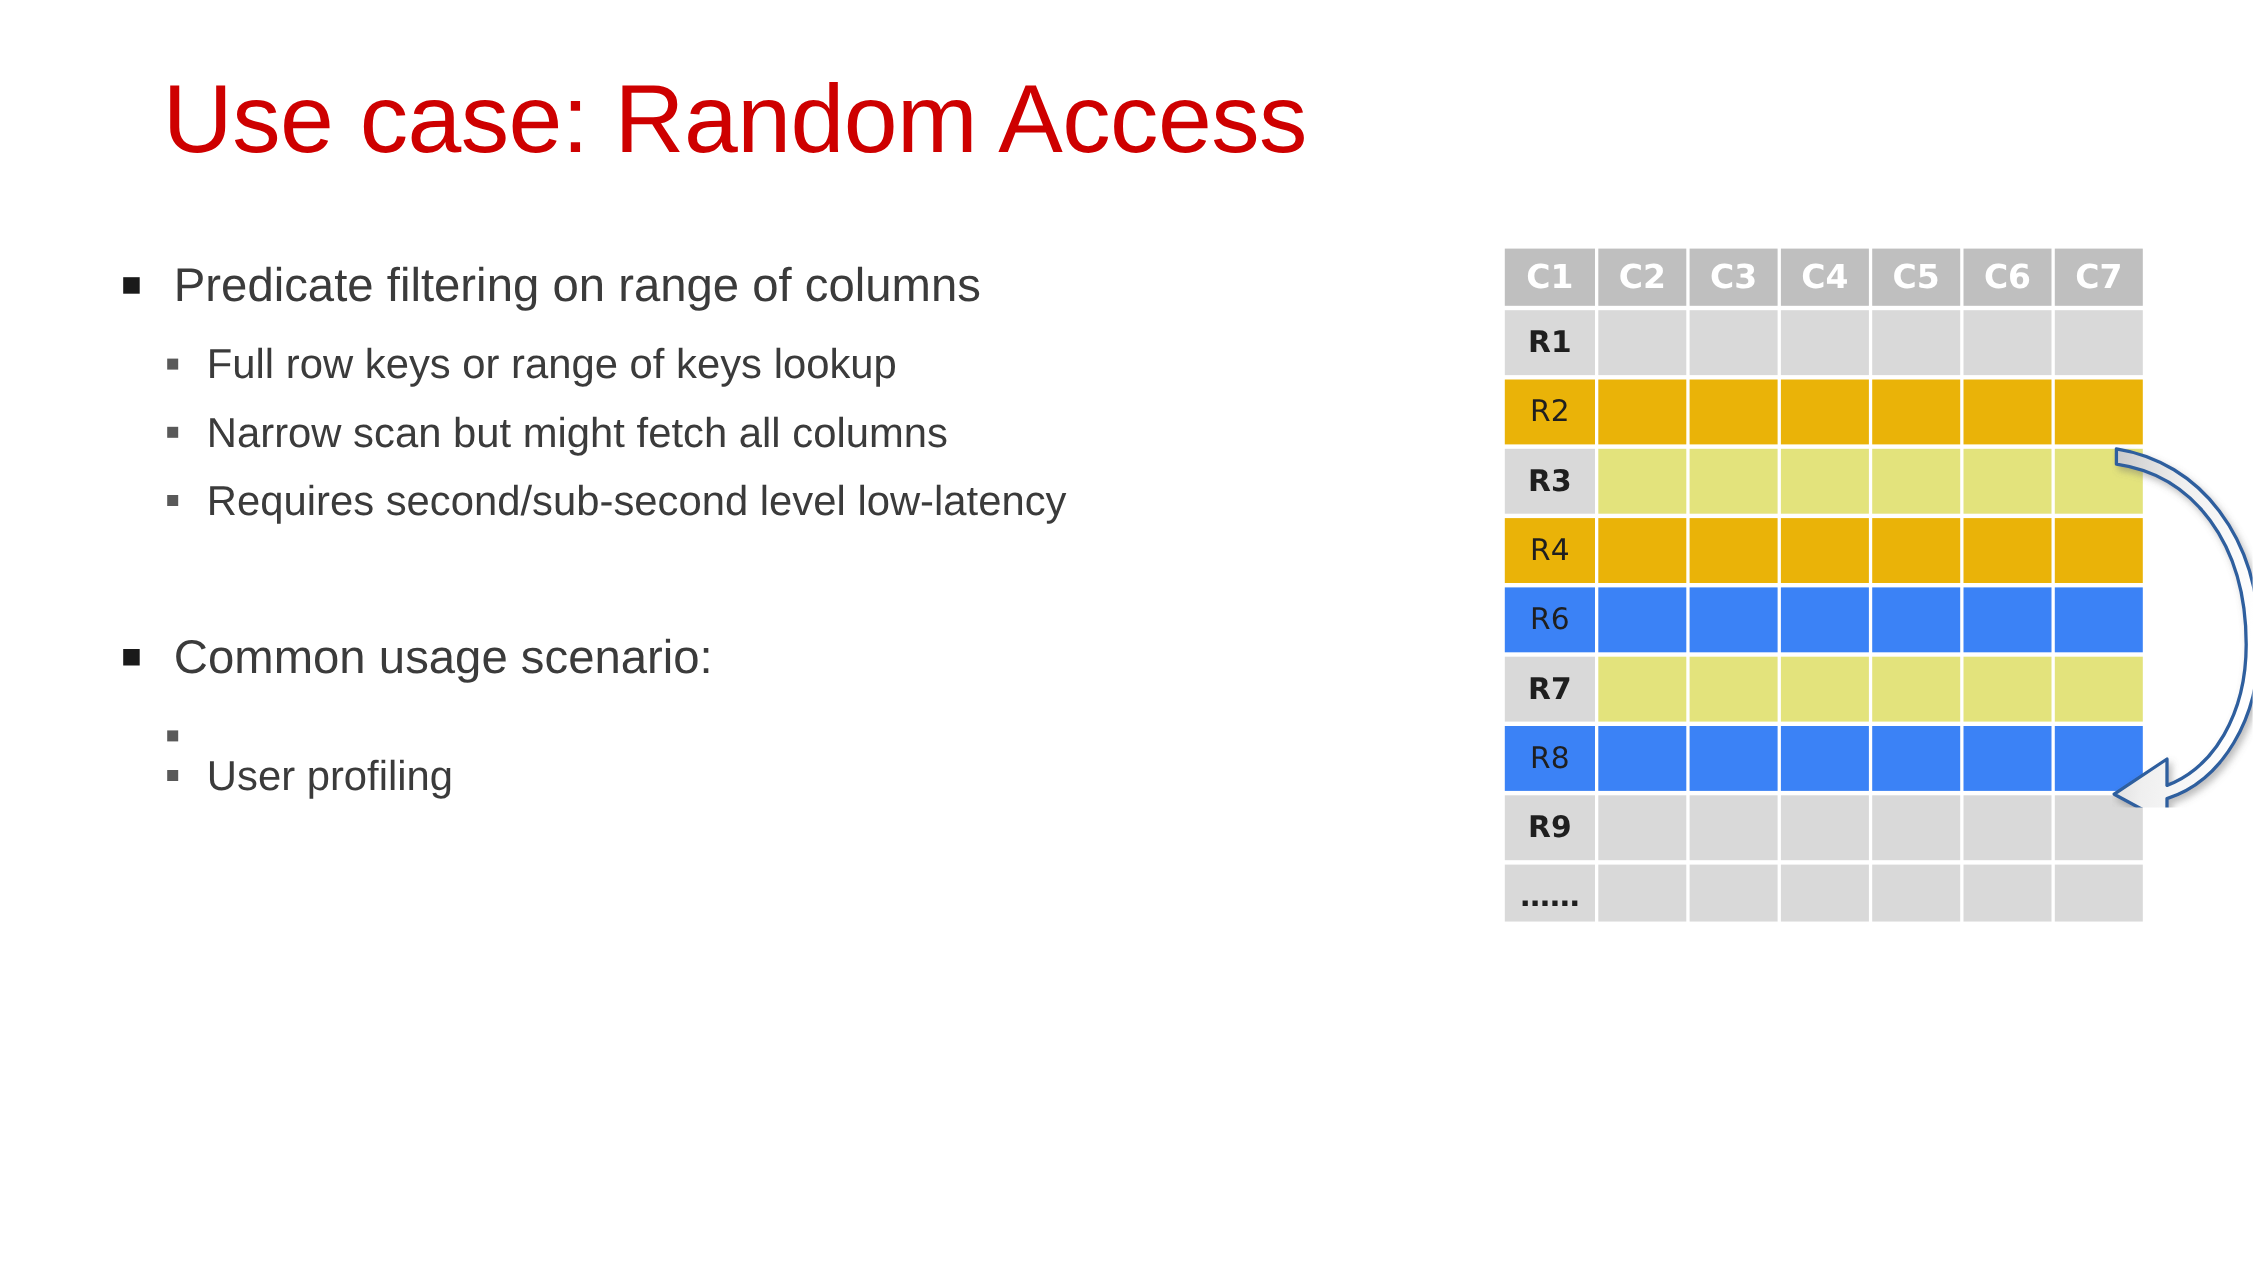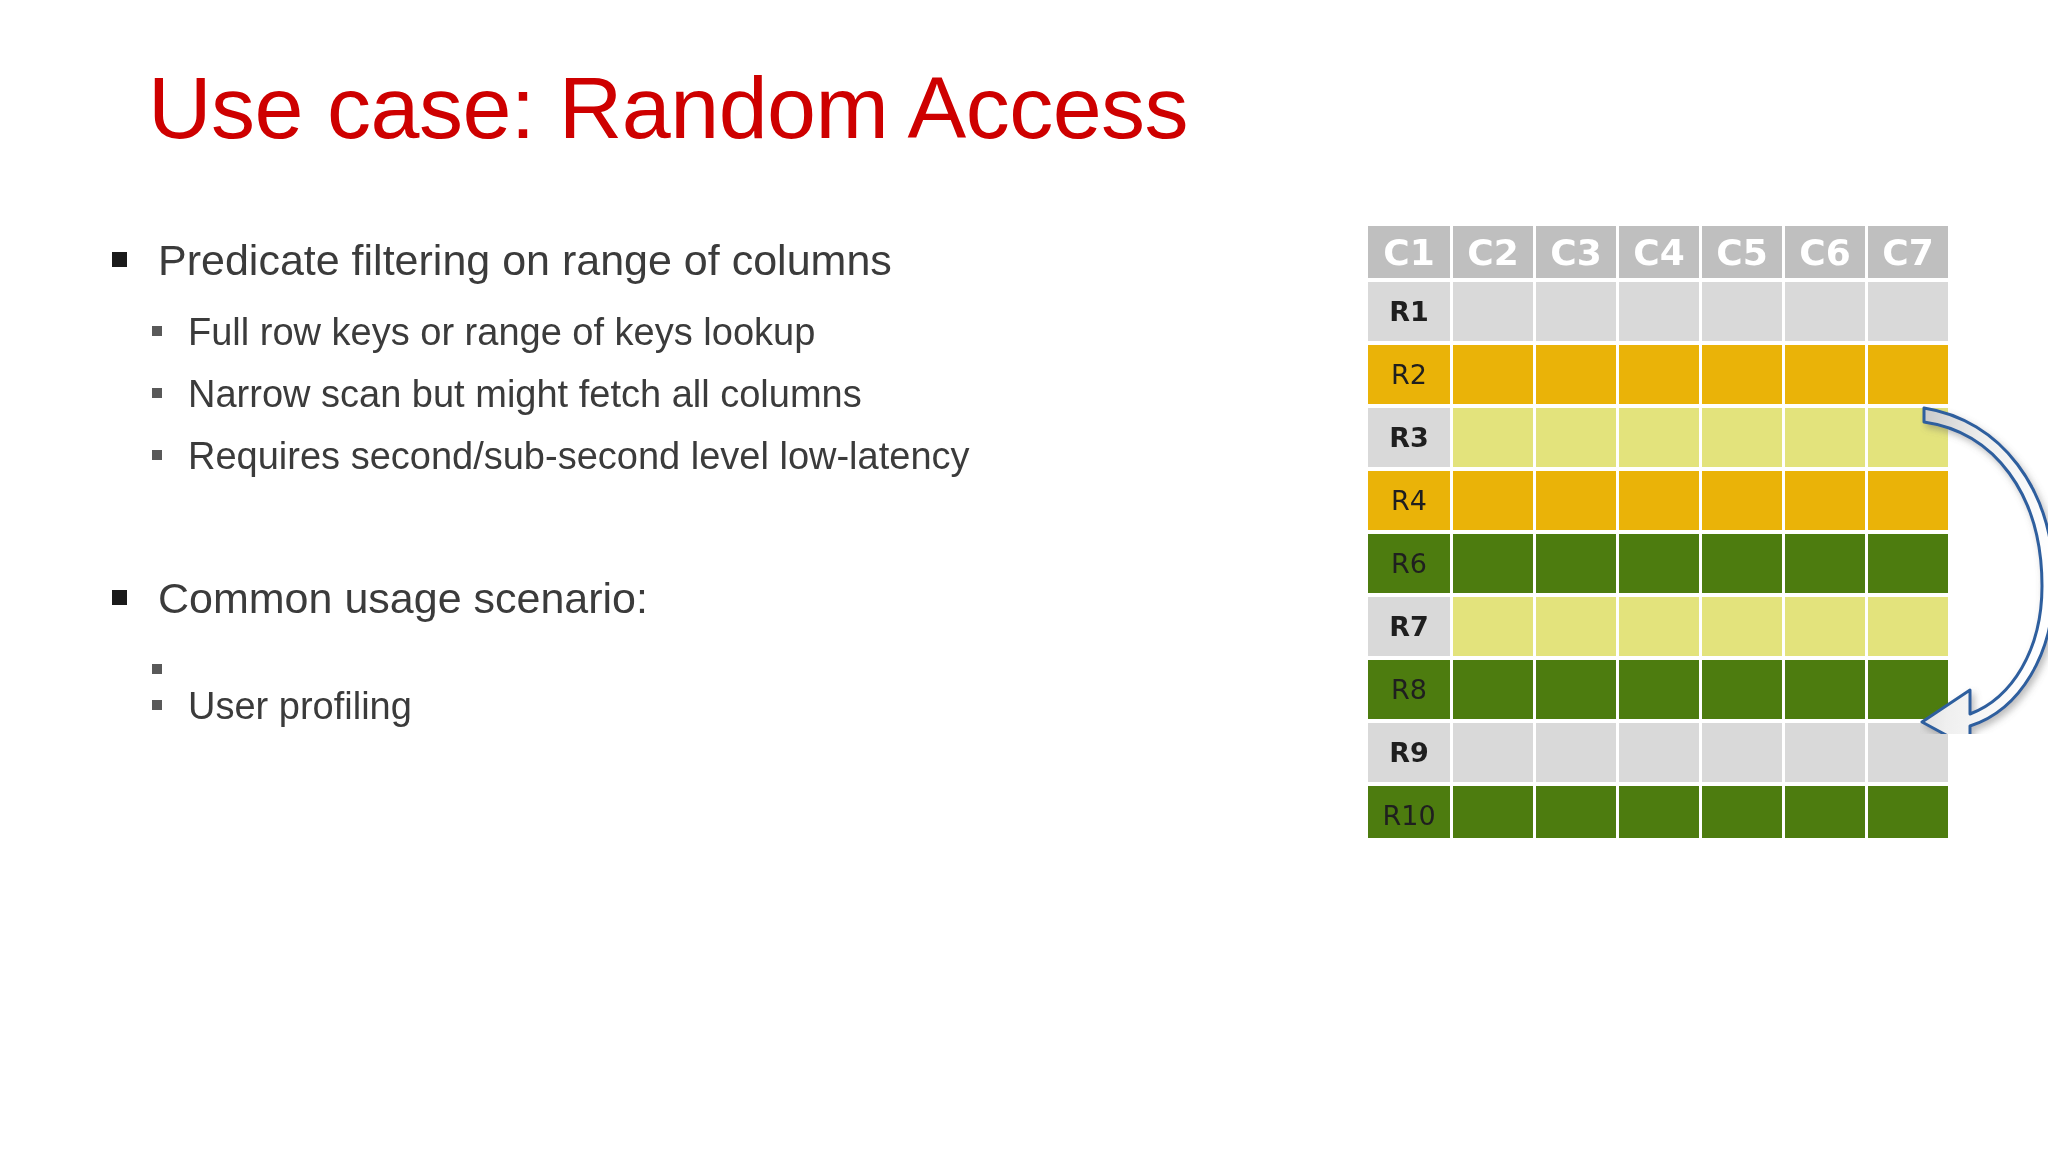--- a/index.html
+++ b/index.html
@@ -97,34 +97,34 @@
     vertical-align: middle;
     font-family: "DejaVu Sans", "Liberation Sans", sans-serif;
   }
   #grid-table col.rowlab { width: 82px; }
   #grid-table col.datacol { width: 80px; }
 
   .hdr-cell {
     background: #BFBFBF;
     color: #ffffff;
     font-weight: 700;
-    font-size: 36px;
+    font-size: 30px;
     height: 52px !important;
   }
   .row-label {
     color: #1f1f1f;
     font-size: 27px;
     font-weight: 400;
     text-align: center;
   }
 
   
   .band-a  { background: #D9D9D9; font-weight: bold; }  
   .band-b  { background: #eab308; }  
-  .band-c  { background: #4d7c0f; }  
+  .band-c  { background: #3b82f6; }  
   .band-hl { background: #E3E37C; }  
 
   
   #loop-arrow {
     position: absolute;
     left: 1920px;
     top: 404px;
     width: 132px;
     height: 330px;
     pointer-events: none;
@@ -282,29 +282,20 @@
         <tr>
           <td class="row-label band-a">R9</td>
           <td class="data-cell band-a"></td>
           <td class="data-cell band-a"></td>
           <td class="data-cell band-a"></td>
           <td class="data-cell band-a"></td>
           <td class="data-cell band-a"></td>
           <td class="data-cell band-a"></td>
         </tr>
         <tr>
-          <td class="row-label band-c">R10</td>
-          <td class="data-cell band-c"></td>
-          <td class="data-cell band-c"></td>
-          <td class="data-cell band-c"></td>
-          <td class="data-cell band-c"></td>
-          <td class="data-cell band-c"></td>
-          <td class="data-cell band-c"></td>
-        </tr>
-        <tr>
           <td class="row-label band-a">……</td>
           <td class="data-cell band-a"></td>
           <td class="data-cell band-a"></td>
           <td class="data-cell band-a"></td>
           <td class="data-cell band-a"></td>
           <td class="data-cell band-a"></td>
           <td class="data-cell band-a"></td>
         </tr>
       </tbody>
   </table>

